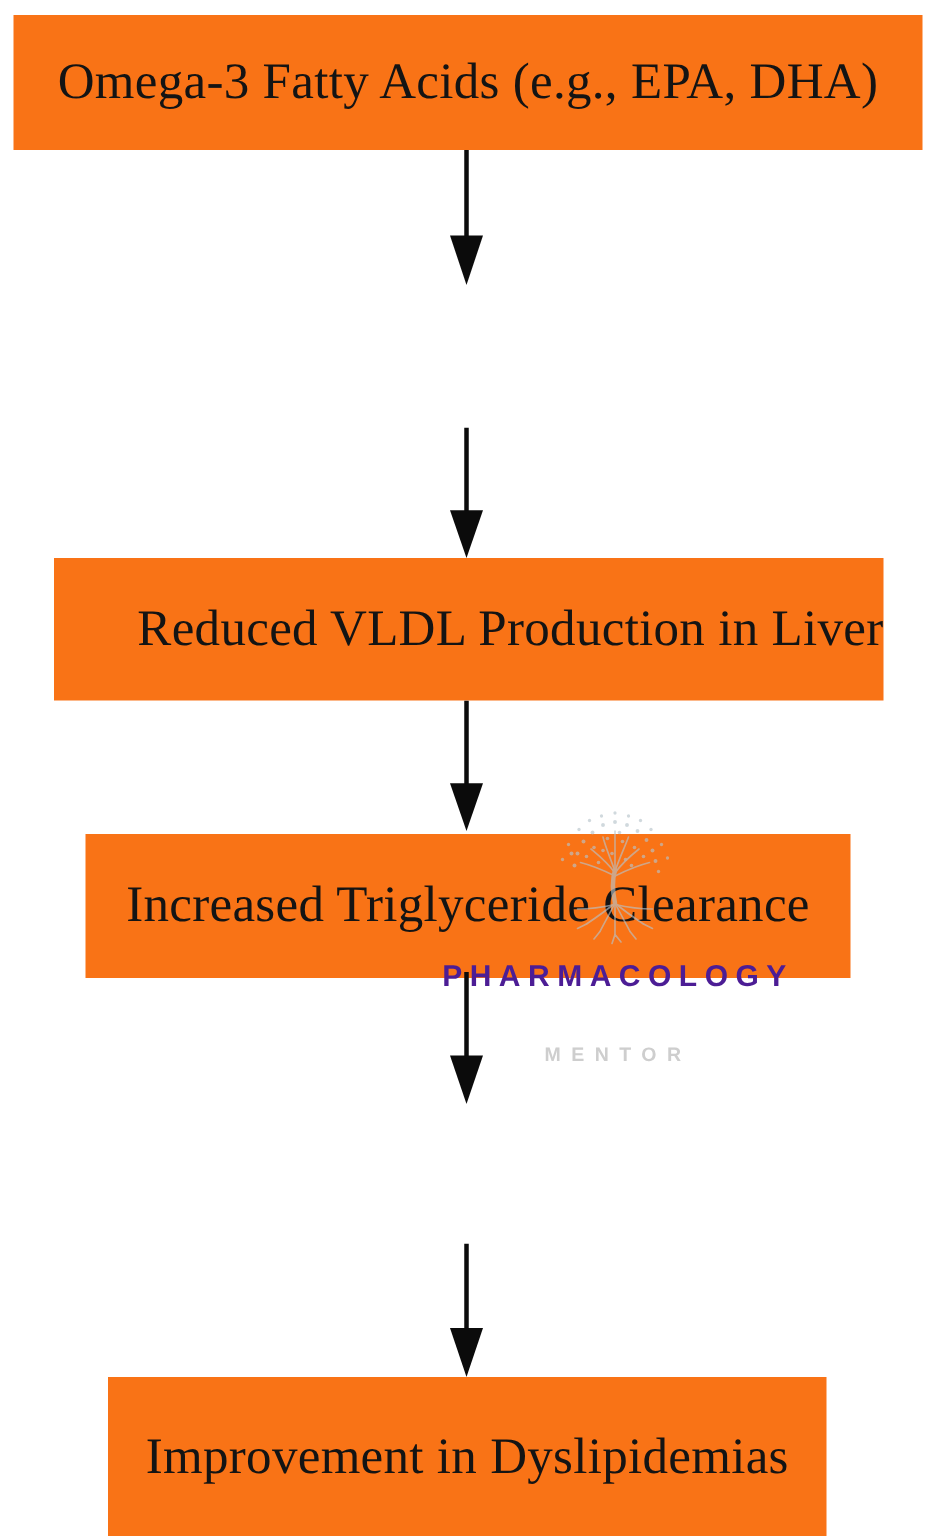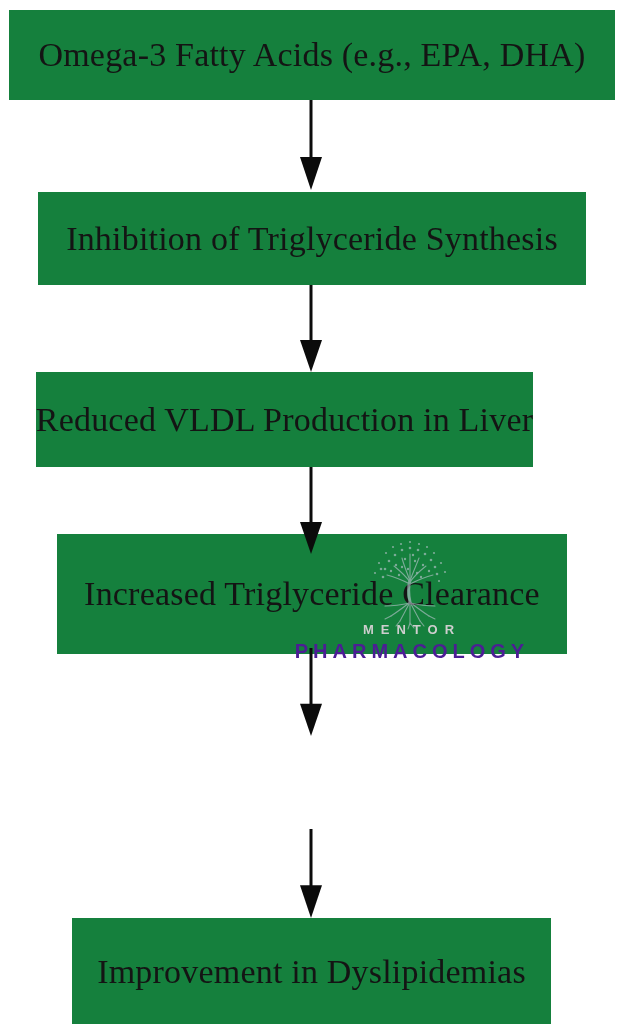--- a/index.html
+++ b/index.html
@@ -5,37 +5,37 @@
   html,body{margin:0;padding:0;background:#ffffff;}
   #canvas{
     position:relative;
     width:624px;height:1024px;
     background:#ffffff;
     overflow:hidden;
     font-family:"Liberation Serif","DejaVu Serif",serif;
   }
   .node{
     position:absolute;
-    background:#15803d;
+    background:#f97316;
     display:flex;align-items:center;justify-content:center;
     text-align:center;
     z-index:1;
   }
   .node .label{
     position:relative;
     z-index:3;
     font-size:34px;
     color:#141414;
     letter-spacing:0.2px;
     white-space:nowrap;
   }
   .n1{left:9px;top:10px;width:606px;height:90px;}
   .n2{left:38px;top:192px;width:548px;height:93px;}
-  .n3{left:36px;top:372px;width:497px;height:95px;}
-  .n4{left:57px;top:534px;width:510px;height:120px;font-family:Liberation Serif, serif;}
+  .n3{left:36px;top:372px;width:553px;height:95px;justify-content:flex-end;}
+  .n4{left:57px;top:556px;width:510px;height:96px;font-family:Liberation Serif, serif;}
   .n5{left:21px;top:736px;width:582px;height:93px;}
   .n6{left:72px;top:918px;width:479px;height:108px;}
 
   .arrow{
     position:absolute;
     left:299px;width:24px;
     z-index:4;
   }
   .a1{top:100px;height:90px;}
   .a2{top:285px;height:87px;}
@@ -61,21 +61,21 @@
     left:252px;top:640px;width:320px;
     text-align:center;
     font-family:"Liberation Sans","DejaVu Sans",sans-serif;
     font-weight:700;
     font-size:20px;
     letter-spacing:5px;
     color:#4c1d95;
   }
   .wm-line2{
     position:absolute;
-    left:252px;top:622px;width:320px;
+    left:252px;top:695px;width:320px;
     text-align:center;
     font-family:"Liberation Sans","DejaVu Sans",sans-serif;
     font-weight:700;
     font-size:13px;
     letter-spacing:7px;
     color:#cecece;
   }
 </style>
 </head>
 <body>
@@ -144,23 +144,20 @@
           <circle cx="66" cy="38" r="1.2"></circle>
       </g>
     </svg>
     <div class="wm-line1">PHARMACOLOGY</div>
     <div class="wm-line2">MENTOR</div>
   </div>
 
   <div class="node n1">
     <span class="label">Omega-3 Fatty Acids (e.g., EPA, DHA)</span>
   </div>
-  <div class="node n2">
-    <span class="label">Inhibition of Triglyceride Synthesis</span>
-  </div>
   <div class="node n3">
     <span class="label">Reduced VLDL Production in Liver</span>
   </div>
   <div class="node n4">
     <span class="label">Increased Triglyceride Clearance</span>
   </div>
   <div class="node n6">
     <span class="label">Improvement in Dyslipidemias</span>
   </div>
 

